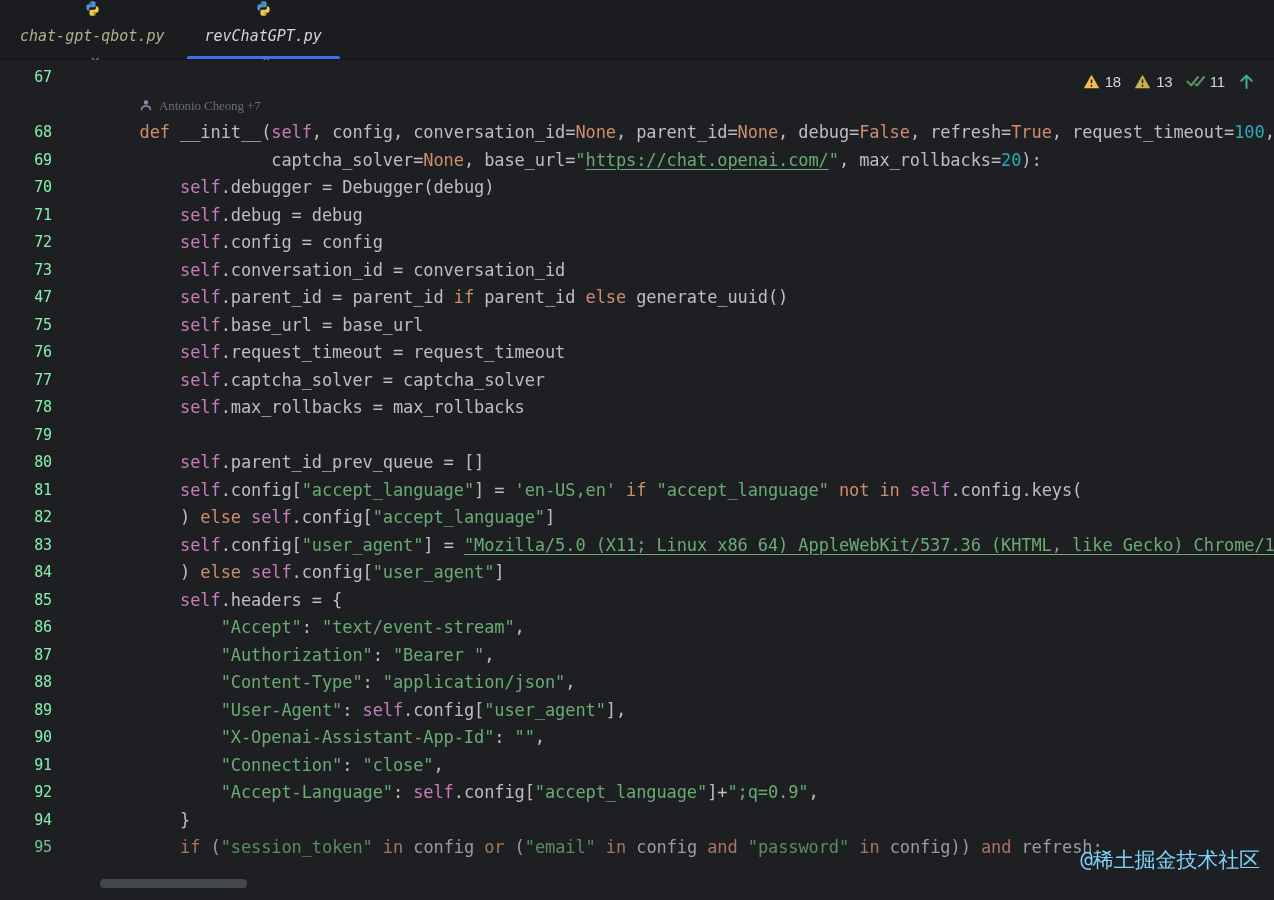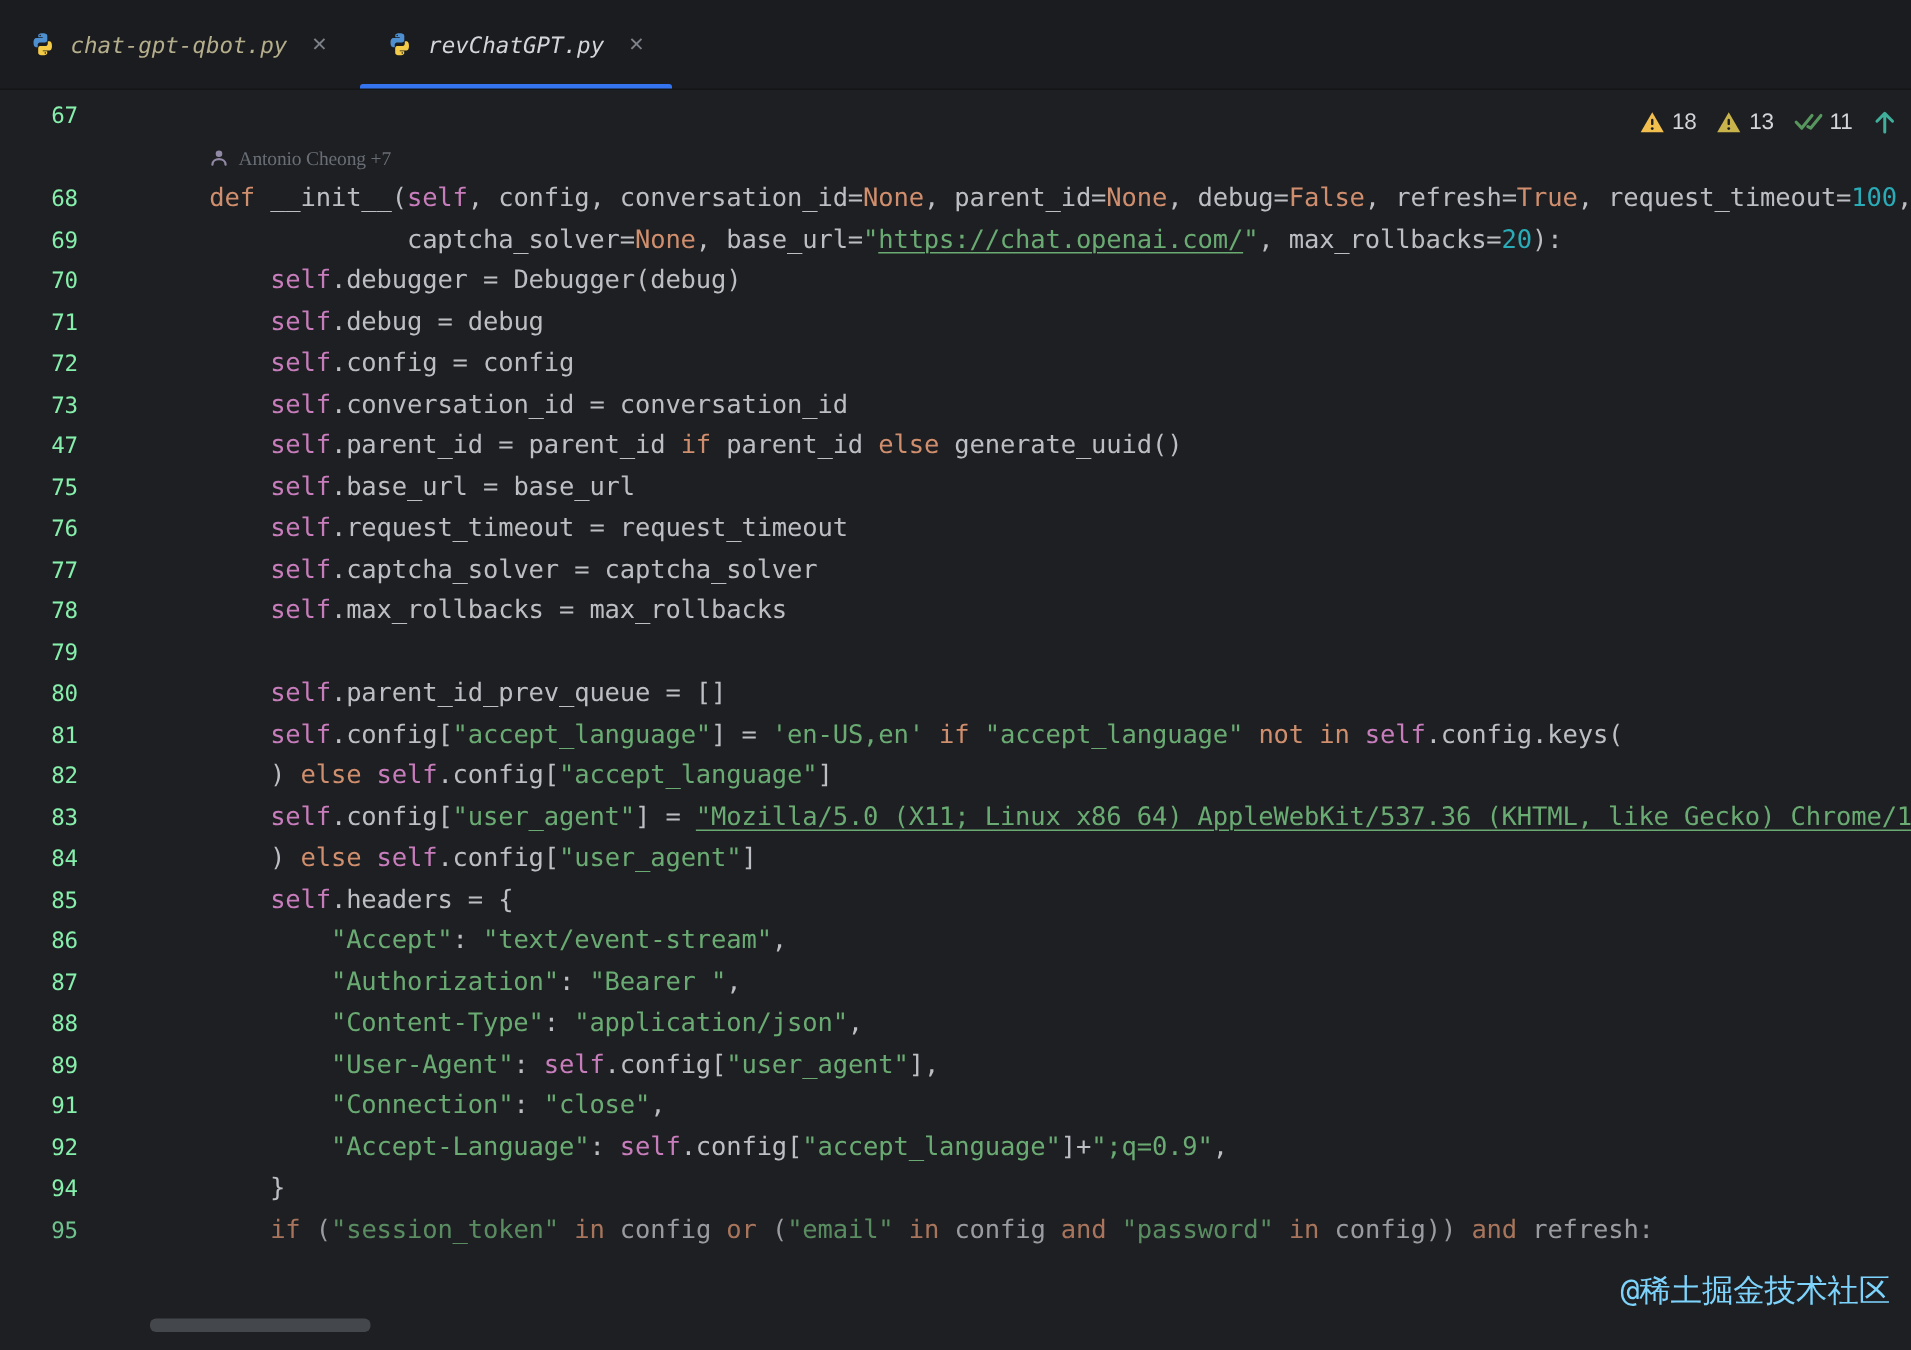--- a/index.html
+++ b/index.html
@@ -1,21 +1,21 @@
 <!DOCTYPE html>
 <html><head>
 <meta charset="utf-8">
 <style>
   html,body{margin:0;padding:0;}
   body{width:1274px;height:900px;background:#1e1f22;overflow:hidden;font-family:"Liberation Sans",sans-serif;}
   .window{width:1274px;height:900px;position:relative;}
 
   
   .tabbar{height:60px;display:flex;align-items:stretch;background:#1b1c1f;border-bottom:1px solid #141517;box-sizing:border-box;}
-  .tab{position:relative;display:flex;align-items:center;gap:10px;padding:0 20px;cursor:default;}
+  .tab{position:relative;display:flex;align-items:center;gap:10px;padding:0 20px;cursor:default;flex-direction:column;}
   .pyicon{display:flex;align-items:center;}
   .tab-label{font-family:"DejaVu Sans Mono","Liberation Mono",monospace;font-size:15px;font-style:italic;}
   .tab1 .tab-label{color:#b4ae8c;}
   .tab.active .tab-label{color:#d3d5db;}
   .tab-close{color:#7d8189;font-size:13px;margin-left:6px;line-height:1;font-style:normal;font-family:"Liberation Sans",sans-serif;cursor:pointer;}
   .tab.active::after{content:"";position:absolute;left:2px;right:2px;bottom:0;height:3px;background:#3574f0;border-radius:2px 2px 0 0;}
 
   
   .editor{position:relative;height:840px;font-family:"DejaVu Sans Mono","Liberation Mono",monospace;font-size:17px;letter-spacing:-0.1px;color:#bcbec4;background:#1e1f22;}
   #code-rows{position:absolute;inset:0;padding-top:4px;overflow:hidden;}
@@ -25,21 +25,21 @@
   .blame{margin-left:88px;display:flex;align-items:center;gap:7px;color:#696e76;font-size:13px;font-family:Liberation Serif, serif;}
   .t-k{color:#cf8e6d;}
   .t-s{color:#6aab73;}
   .t-u{color:#6aab73;text-decoration:underline;text-underline-offset:3px;text-decoration-thickness:1px;}
   .t-m{color:#c77dbb;}
   .t-n{color:#2aacb8;}
   .t-p{color:#bcbec4;}
   .dim{opacity:.78;align-items:flex-end;}
 
   
-  .inspections{position:absolute;top:13px;right:10px;display:flex;align-items:center;gap:13px;font-family:"Liberation Sans",sans-serif;}
+  .inspections{position:absolute;top:13px;right:20px;display:flex;align-items:center;gap:13px;font-family:"Liberation Sans",sans-serif;}
   .insp{display:flex;align-items:center;gap:5px;color:#d2d4d9;font-size:15px;cursor:pointer;}
   .insp-arrow{margin-left:1px;display:flex;align-items:center;cursor:pointer;}
 
   
   .hscroll-thumb{position:absolute;left:100px;bottom:12px;width:147px;height:9px;border-radius:4px;background:rgba(160,164,173,0.30);}
   .watermark{position:absolute;right:14px;bottom:26px;color:#7dd3fc;font-size:21px;}
 </style>
 </head>
 <body>
 
@@ -165,20 +165,24 @@
         </div>
         <div class="row">
           <span class="ln">88</span>
           <span class="codecol"><span class="t-p">            </span><span class="t-s">"Content-Type"</span><span class="t-p">: </span><span class="t-s">"application/json"</span><span class="t-p">,</span></span>
         </div>
         <div class="row">
           <span class="ln">89</span>
           <span class="codecol"><span class="t-p">            </span><span class="t-s">"User-Agent"</span><span class="t-p">: </span><span class="t-m">self</span><span class="t-p">.config[</span><span class="t-s">"user_agent"</span><span class="t-p">],</span></span>
         </div>
         <div class="row">
+          <span class="ln">90</span>
+          <span class="codecol"><span class="t-p">            </span><span class="t-s">"X-Openai-Assistant-App-Id"</span><span class="t-p">: </span><span class="t-s">""</span><span class="t-p">,</span></span>
+        </div>
+        <div class="row">
           <span class="ln">91</span>
           <span class="codecol"><span class="t-p">            </span><span class="t-s">"Connection"</span><span class="t-p">: </span><span class="t-s">"close"</span><span class="t-p">,</span></span>
         </div>
         <div class="row">
           <span class="ln">92</span>
           <span class="codecol"><span class="t-p">            </span><span class="t-s">"Accept-Language"</span><span class="t-p">: </span><span class="t-m">self</span><span class="t-p">.config[</span><span class="t-s">"accept_language"</span><span class="t-p">]+</span><span class="t-s">";q=0.9"</span><span class="t-p">,</span></span>
         </div>
         <div class="row">
           <span class="ln">94</span>
           <span class="codecol"><span class="t-p">        }</span></span>

